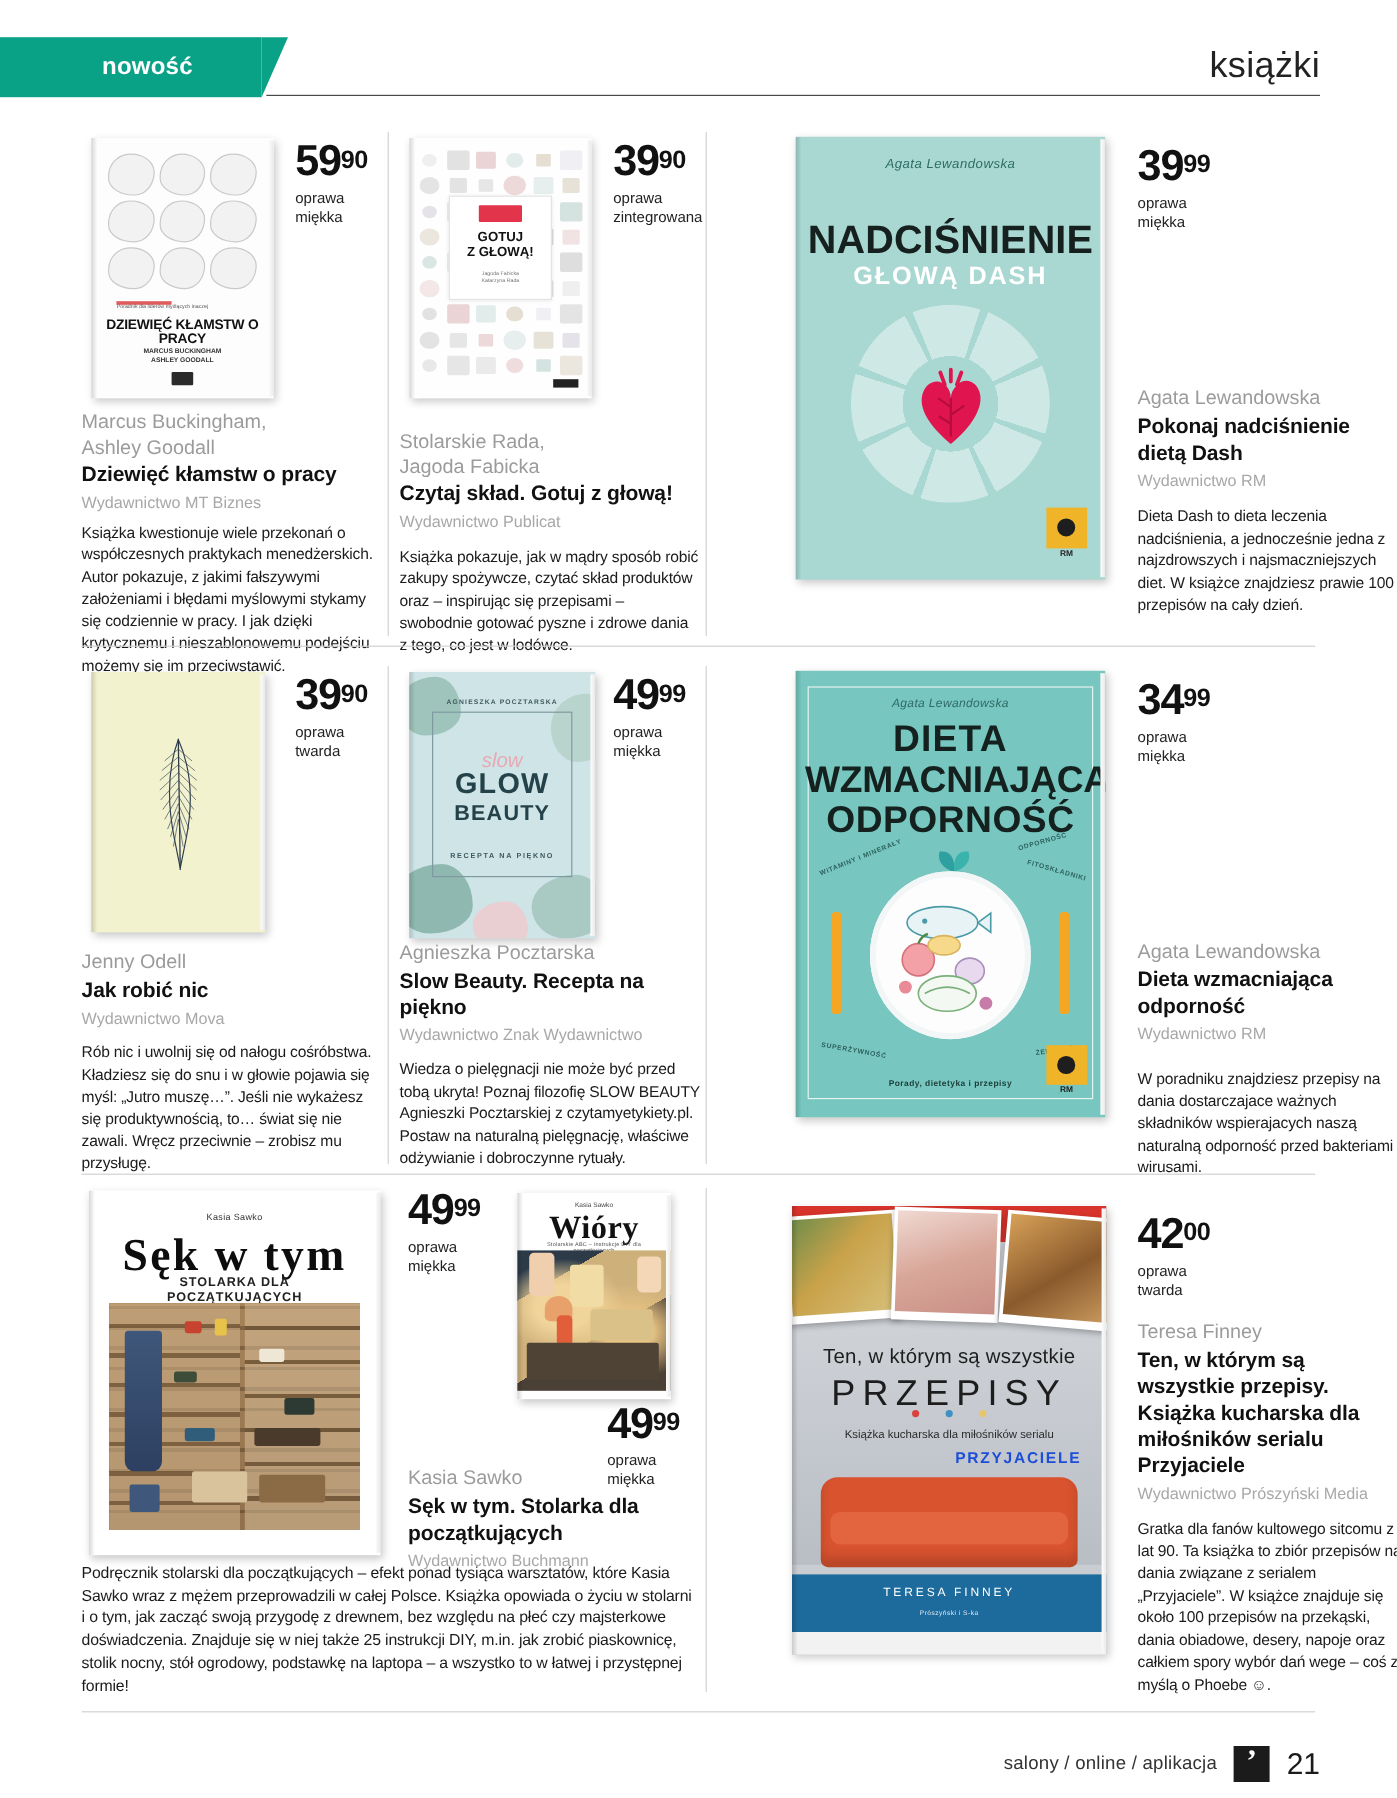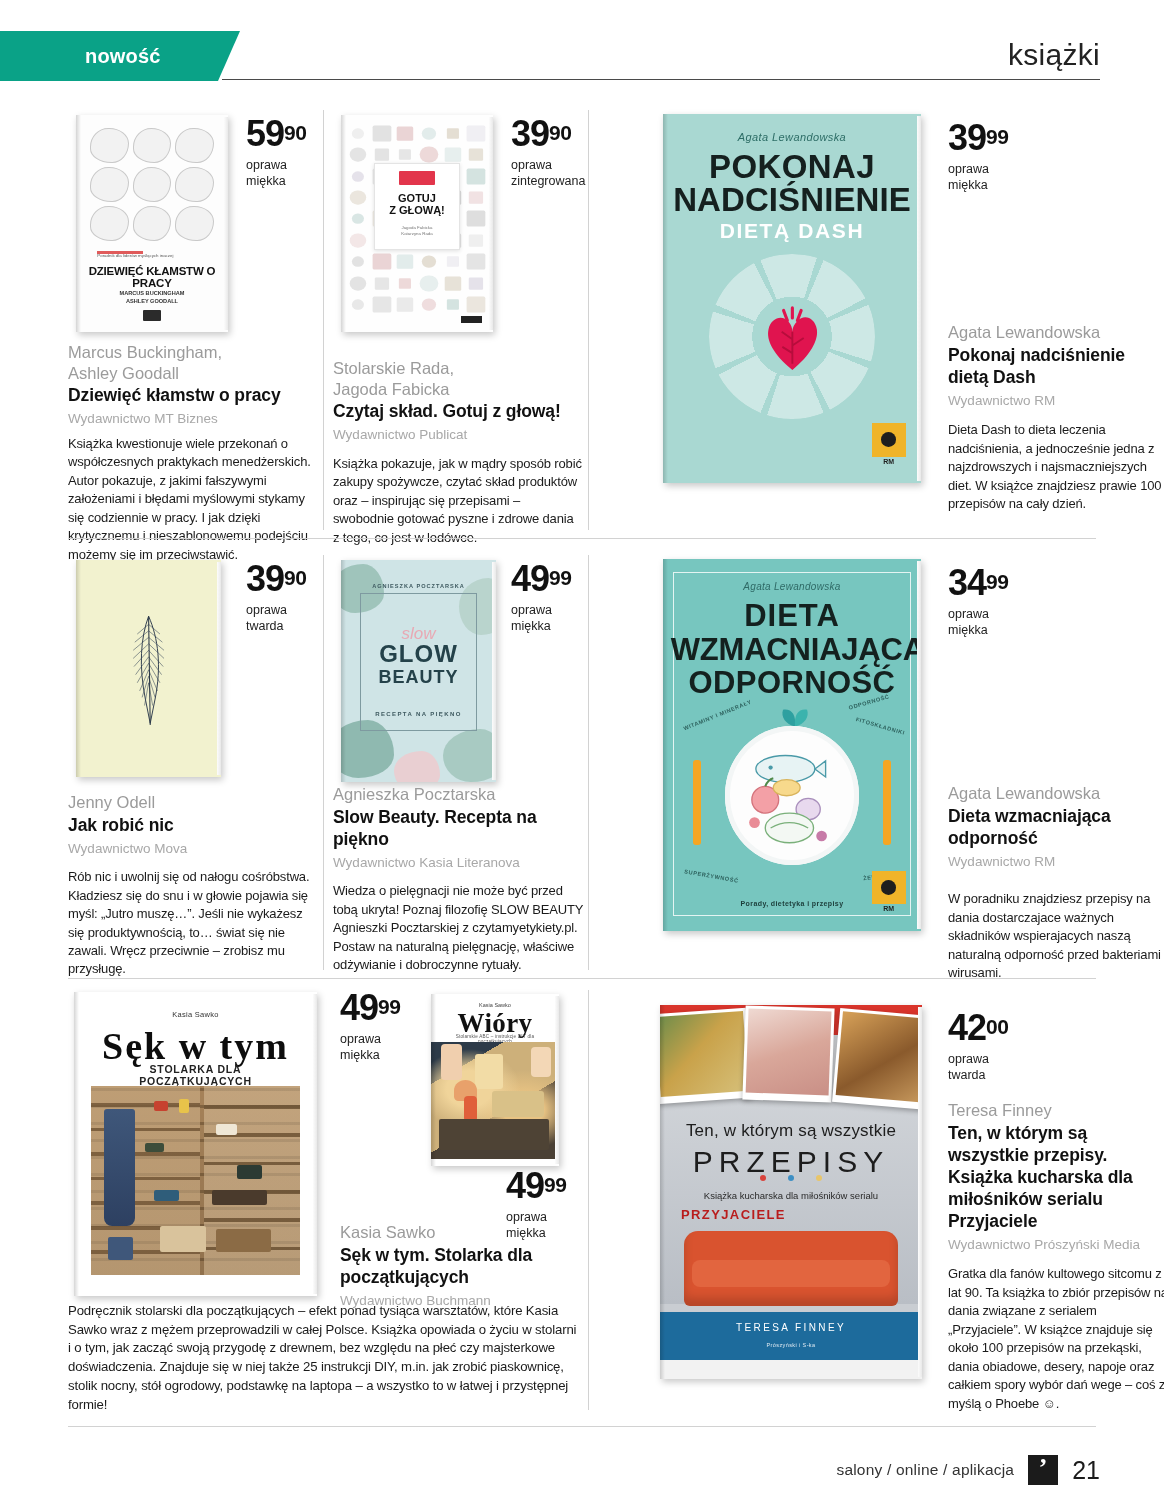--- a/index.html
+++ b/index.html
@@ -214,22 +214,22 @@
   .polaroid .ph { width:100%; height:100%; }
   .cv-przepisy .hl1 { position:absolute; left:6%; top:31%; width:88%; text-align:center;
     font-size:17px; color:#1d1d1d; letter-spacing:.2px; }
   .cv-przepisy .hl2 { position:absolute; left:6%; top:37.5%; width:88%; text-align:center;
     font-size:30px; color:#1d1d1d; letter-spacing:6px; }
   .cv-przepisy .dots { position:absolute; left:38%; top:45.5%; width:24%;
     display:flex; justify-content:space-between; }
   .cv-przepisy .dots span { width:6px; height:6px; border-radius:50%; display:block; }
   .cv-przepisy .sub1 { position:absolute; left:8%; top:49.5%; width:84%; text-align:center;
     font-size:9.5px; color:#2a2a2a; }
-  .cv-przepisy .sub2 { position:absolute; left:8%; top:54%; width:84%; text-align:left;
-    font-size:13px; font-weight:bold; color:#b91c1c; letter-spacing:1.4px; }
+  .cv-przepisy .sub2 { position:absolute; left:8%; top:54%; width:84%; text-align:right;
+    font-size:13px; font-weight:bold; color:#1d4ed8; letter-spacing:1.4px; }
   .cv-przepisy .couch { position:absolute; left:9%; top:60.5%; width:82%; height:20%;
     background:#d9532f; border-radius:14px 14px 6px 6px;
     box-shadow:inset 0 -8px 10px rgba(0,0,0,.16); }
   .cv-przepisy .couch:before { content:""; position:absolute; left:4%; top:38%; width:92%; height:36%;
     background:#e2653f; border-radius:8px; }
   .cv-przepisy .bluebar { position:absolute; left:0; bottom:5%; width:100%; height:13%;
     background:#1d6b9c; }
   .cv-przepisy .bluebar .a1 { position:absolute; left:8%; top:22%; width:84%; text-align:center;
     font-size:10px; color:#fff; letter-spacing:2.4px; }
   .cv-przepisy .bluebar .a2 { position:absolute; left:8%; top:62%; width:84%; text-align:center;
@@ -387,23 +387,22 @@
 Jagoda Fabicka</div>
         <div class="title">Czytaj skład. Gotuj z głową!</div>
         <div class="publisher">Wydawnictwo Publicat</div>
         <div class="desc" style="margin-top:11px;">Książka pokazuje, jak w mądry sposób robić zakupy spożywcze, czytać skład produktów oraz – inspirując się przepisami – swobodnie gotować pyszne i zdrowe dania z tego, co jest w lodówce.</div>
       </div>
     </div>
 
     <div class="col col-c">
       <div class="book cv-pokonaj" style="left:65px;top:4px;width:258px;height:369px;">
         <div class="auth">Agata Lewandowska</div>
-        <div class="l1">POKONAJ</div>
         <div class="l2">NADCIŚNIENIE</div>
-        <div class="l3">DIETĄ DASH</div>
+        <div class="l3">GŁOWĄ DASH</div>
         <div class="wheel">
           <div class="seg"></div>
           <svg class="heart" viewBox="0 0 100 110">
             <path d="M50 105 C20 80 8 58 12 40 C16 22 34 16 44 28 C48 33 50 38 50 44 C50 38 53 32 58 27 C69 15 86 22 89 40 C92 58 78 82 50 105Z" fill="#e0144f"></path>
             <path d="M50 44 L50 95 M50 56 L33 44 M50 66 L68 54 M50 78 L34 68" stroke="#b70d3c" stroke-width="3" fill="none"></path>
             <path d="M42 26 L36 10 M58 26 L64 10 M50 22 L50 6" stroke="#e0144f" stroke-width="5" fill="none" stroke-linecap="round"></path>
           </svg>
         </div>
         <div class="rm-logo">
           <div class="sq"></div>
@@ -487,21 +486,21 @@
         <div class="price">
           <span class="int">49</span><span class="dec">99</span>
         </div>
         <div class="binding" style="white-space:pre-line;">oprawa
 miękka</div>
       </div>
 
       <div style="position:absolute;left:0;top:229px;width:252px;">
         <div class="author">Agnieszka Pocztarska</div>
         <div class="title">Slow Beauty. Recepta na piękno</div>
-        <div class="publisher">Wydawnictwo Kasia Literanova</div>
+        <div class="publisher">Wydawnictwo Znak Wydawnictwo</div>
         <div class="desc" style="margin-top:11px;">Wiedza o pielęgnacji nie może być przed tobą ukryta! Poznaj filozofię SLOW BEAUTY Agnieszki Pocztarskiej z czytamyetykiety.pl. Postaw na naturalną pielęgnację, właściwe odżywianie i dobroczynne rytuały.</div>
       </div>
     </div>
 
     <div class="col col-c">
       <div class="book cv-dieta" style="left:65px;top:4px;width:258px;height:372px;">
         <div class="bframe"></div>
         <div class="auth">Agata Lewandowska</div>
         <div class="d1">DIETA</div>
         <div class="d2">WZMACNIAJĄCA</div>

